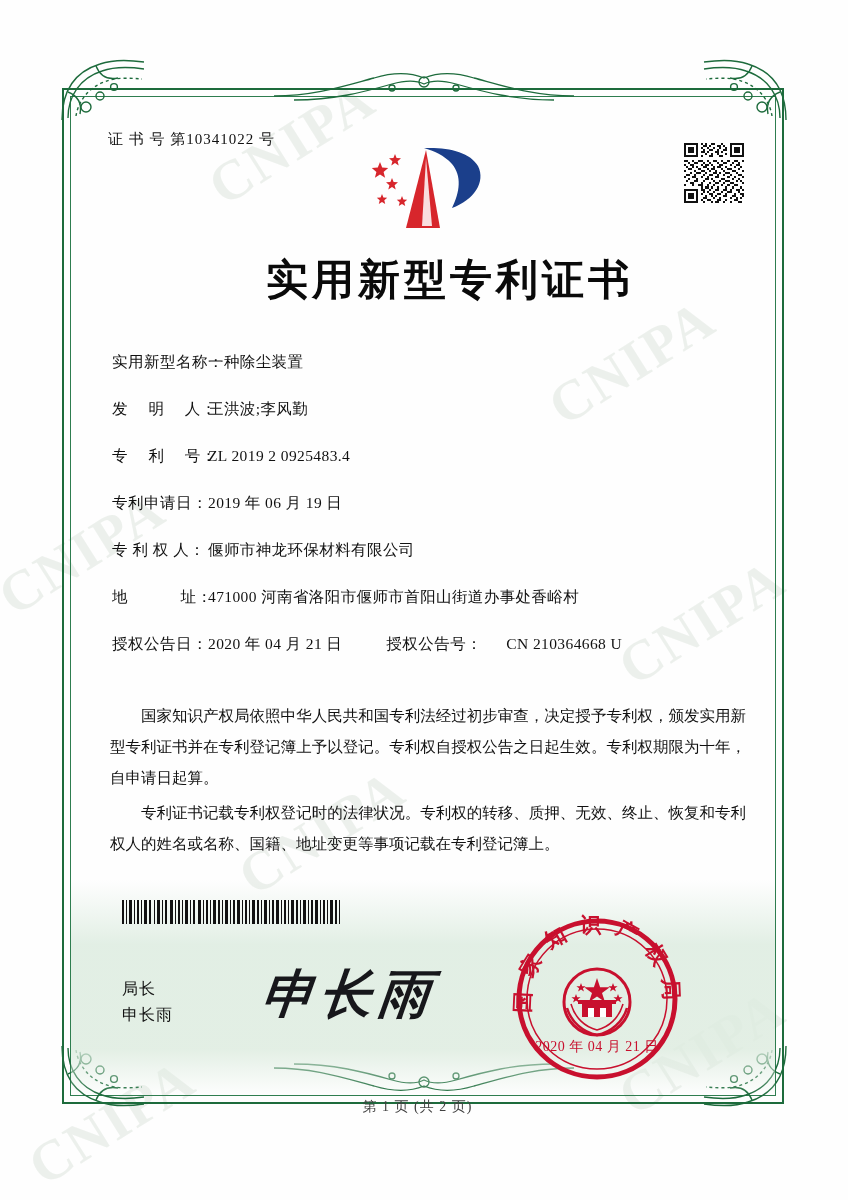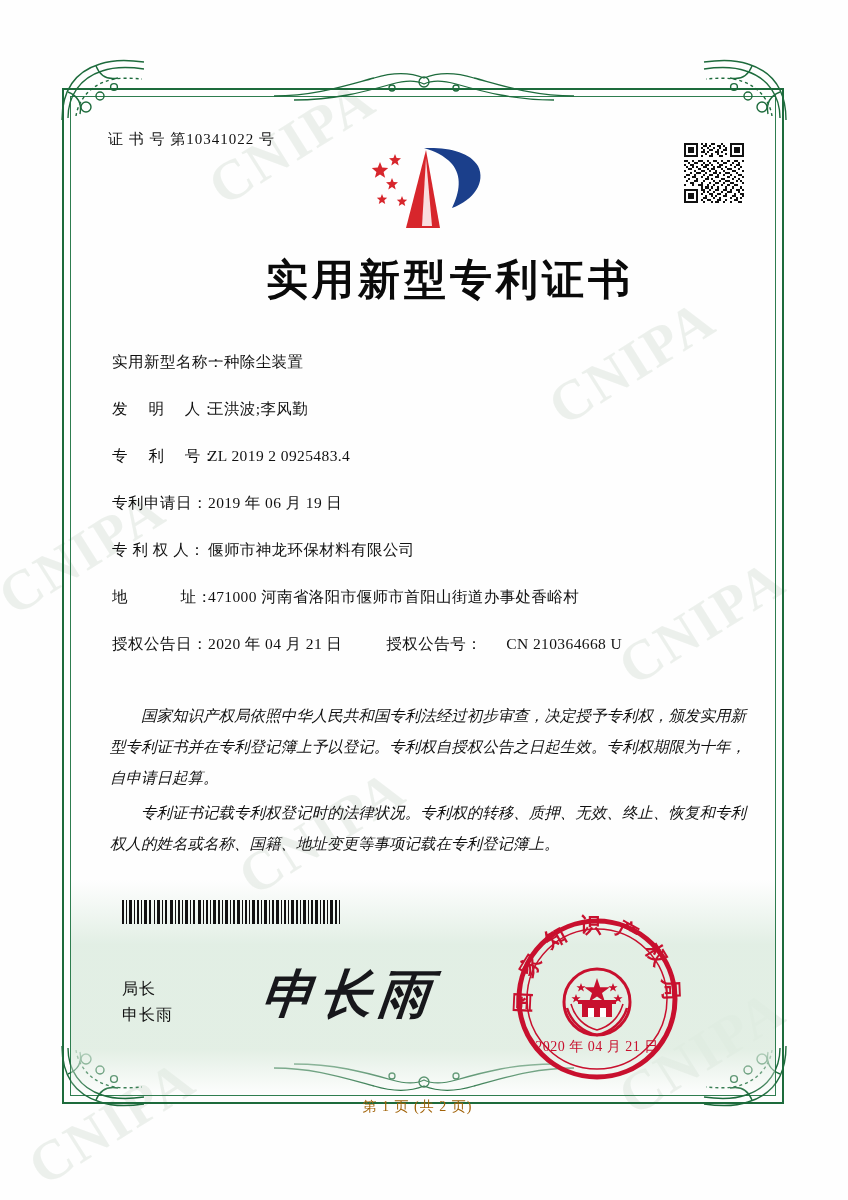--- a/index.html
+++ b/index.html
@@ -174,21 +174,20 @@
     width: 636px;
     font-family: "Liberation Serif", serif;
     font-size: 15.5px;
     line-height: 31px;
     color: #111;
     text-align: justify;
   }
   #paragraphs p {
     margin: 0 0 4px 0;
     text-indent: 2em;
-    font-style: italic;
   }
 
   
   #tint-band {
     position: absolute;
     left: 71px;
     top: 880px;
     width: 704px;
     height: 216px;
     background: linear-gradient(180deg, rgba(226,238,228,0) 0%, rgba(221,236,224,.85) 30%, rgba(222,236,224,.85) 78%, rgba(226,238,228,0) 100%);
@@ -251,21 +250,21 @@
 
   
   #page-num {
     position: absolute;
     left: 0;
     top: 1098px;
     width: 835px;
     text-align: center;
     font-family: "Liberation Serif", serif;
     font-size: 14px;
-    color: #a16207;
+    color: #404040;
     letter-spacing: 1px;
   }
   #footnote {
     position: absolute;
     left: 0;
     top: 1146px;
     width: 848px;
     text-align: center;
     font-family: "Liberation Serif", serif;
     font-size: 15px;

